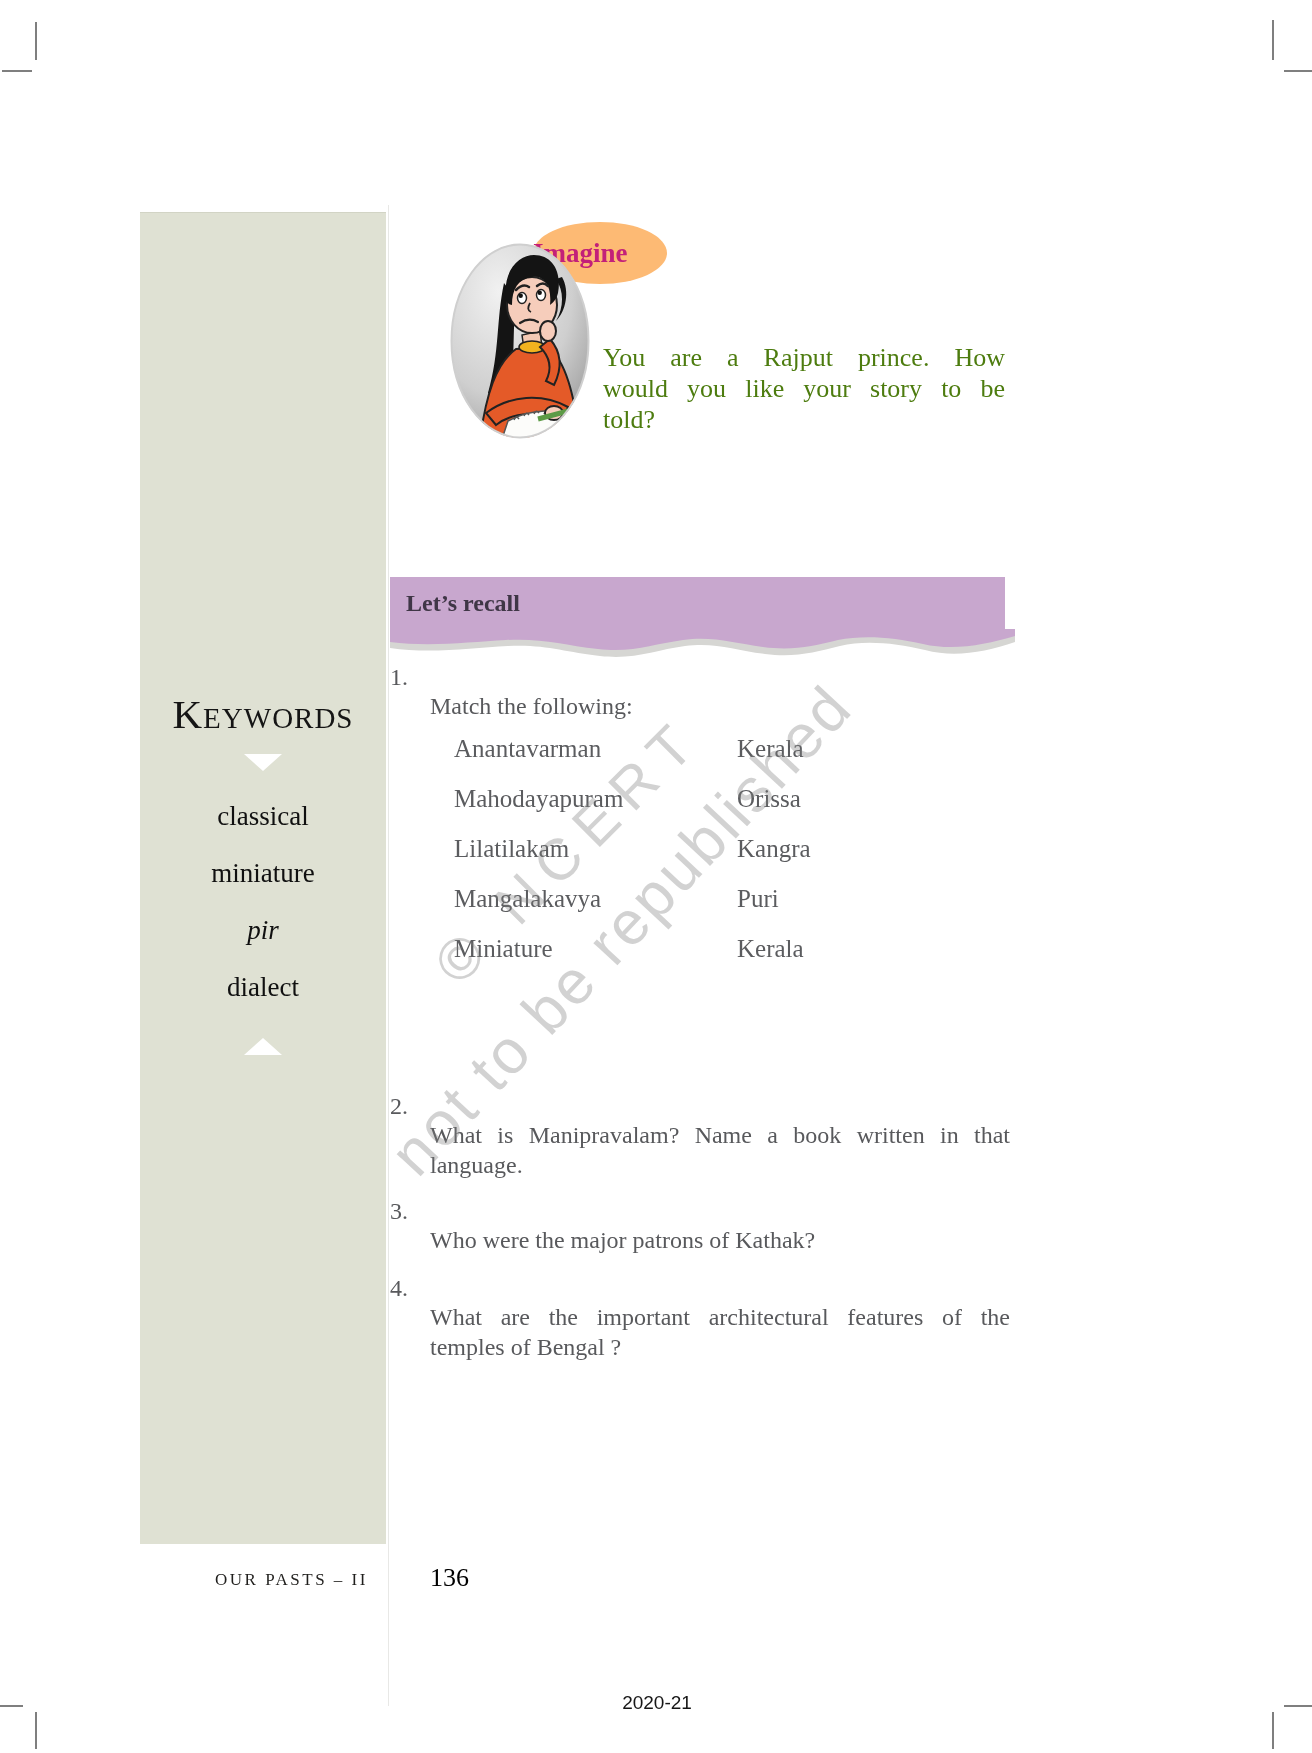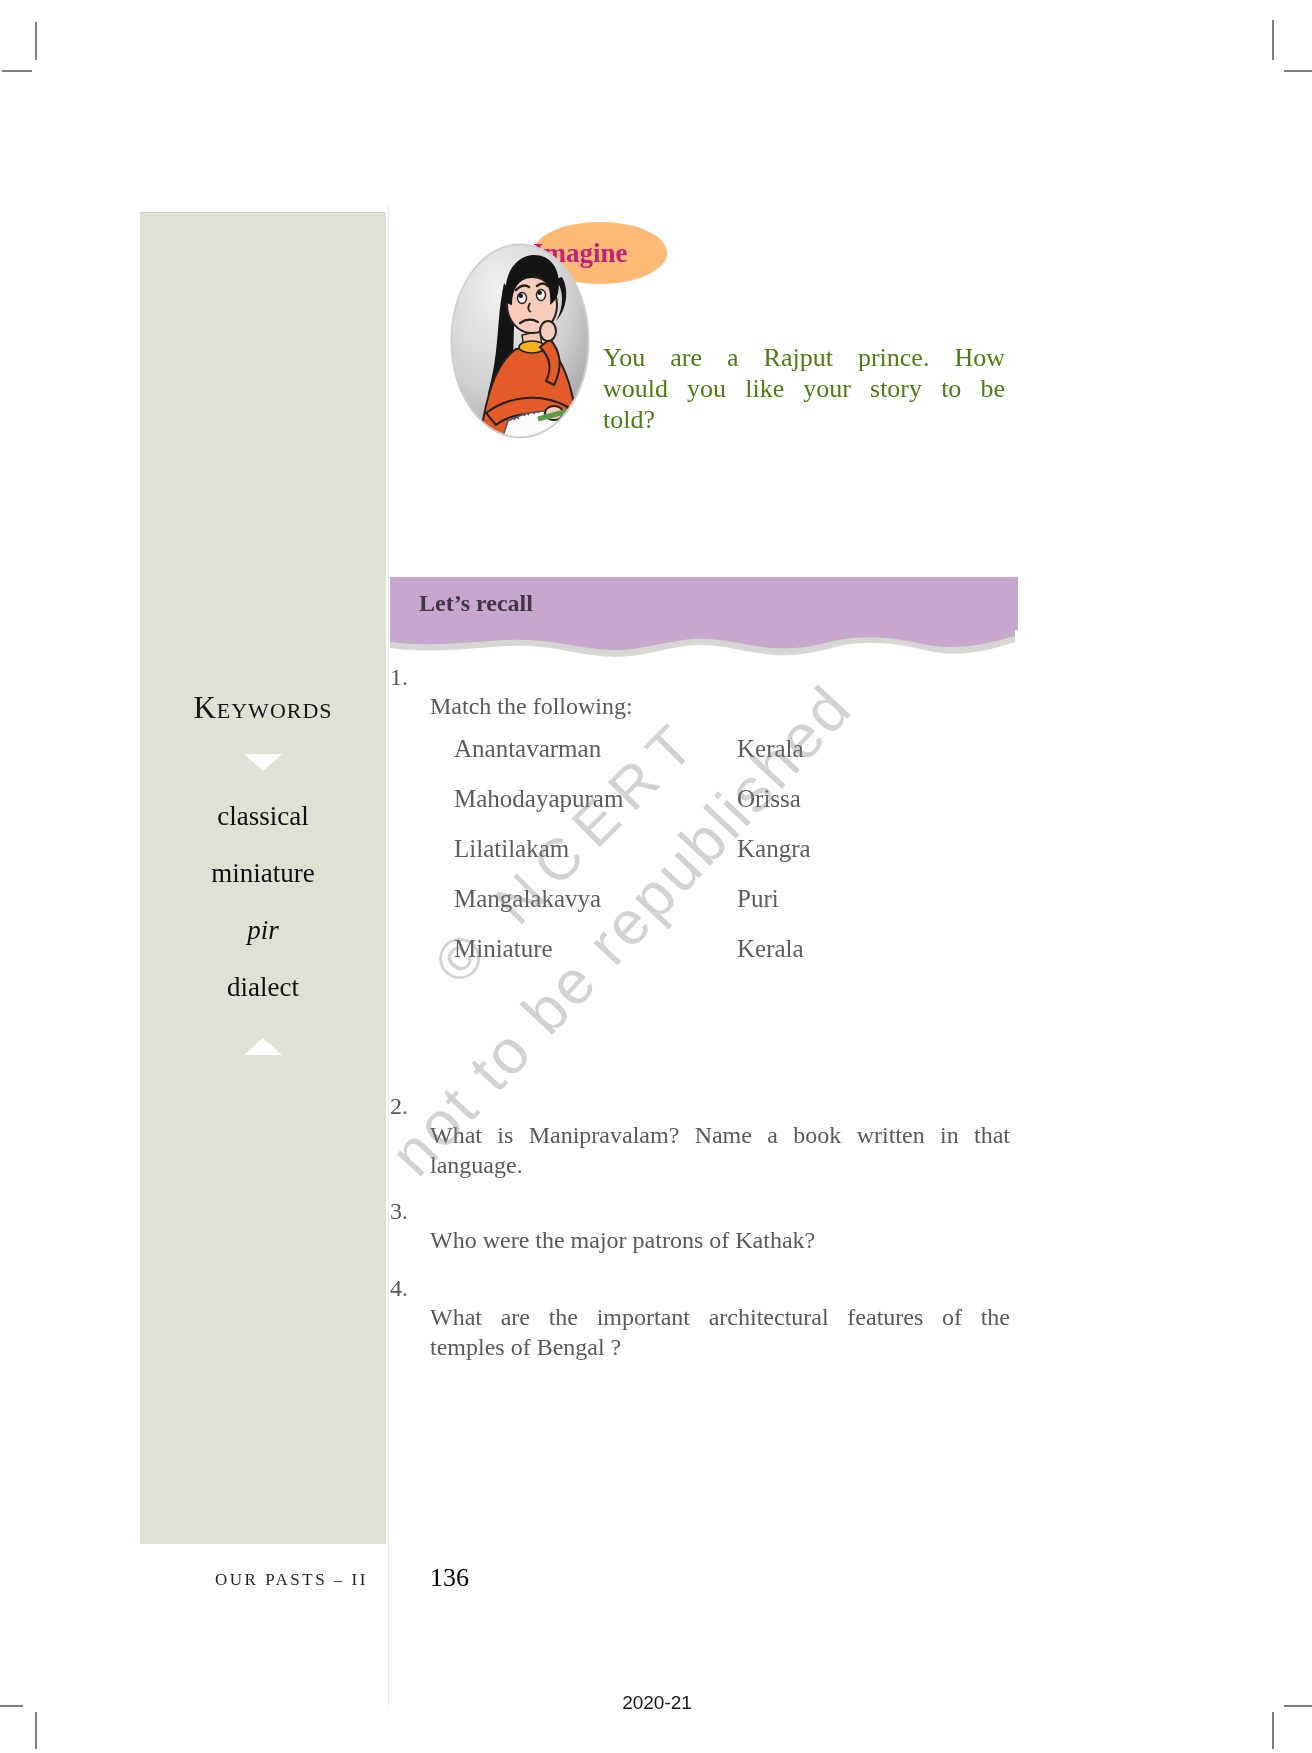--- a/index.html
+++ b/index.html
@@ -7,39 +7,39 @@
         font-family:"Liberation Serif", serif;}
 
   
   .crop{position:absolute;background:#7f7f7f;}
 
   
   .sidebar{position:absolute;left:140px;top:212px;width:246px;height:1331px;
            background:#dfe1d3;border-top:1px solid #d2d4c5;}
   .faintline{position:absolute;left:388px;top:205px;width:1px;height:1501px;background:rgba(110,110,100,0.16);}
   .kw-title{position:absolute;left:140px;top:690px;width:246px;text-align:center;
-            font-variant:small-caps;font-size:31px;letter-spacing:1px;color:#151515;}
+            font-variant:small-caps;font-size:41px;letter-spacing:1px;color:#151515;}
   .tri{position:absolute;width:0;height:0;border-left:19px solid transparent;border-right:19px solid transparent;}
   .tri-down{left:244px;top:754px;border-top:17px solid #ffffff;}
   .tri-up{left:244px;top:1038px;border-bottom:17px solid #ffffff;}
   .kw-list{position:absolute;left:140px;top:802px;width:246px;text-align:center;}
   .kw-item{height:28px;margin-bottom:29px;font-size:27px;color:#101010;line-height:28px;}
   .kw-item.it{font-style:italic;}
 
   
   .bubble{position:absolute;left:533px;top:222px;width:134px;height:62px;border-radius:50%;
           background:#fdba74;display:flex;align-items:center;}
   .bubble span{font-size:27px;font-weight:bold;color:#c32079;}
   .portrait{position:absolute;left:450px;top:243px;width:140px;height:196px;}
   .imagine-text{position:absolute;left:603px;top:342px;width:402px;
                 font-size:26px;line-height:31px;color:#4d7c0f;}
   .imagine-text .just{text-align:justify;text-align-last:justify;}
 
   
-  .banner{position:absolute;left:390px;top:577px;width:615px;height:53px;background:#c8a7ce;padding-left:13px;}
+  .banner{position:absolute;left:390px;top:577px;width:615px;height:53px;background:#c8a7ce;}
   .banner span{display:block;padding:13px 0 0 16px;font-size:24px;font-weight:bold;color:#3f3646;}
   .torn{position:absolute;left:390px;top:629px;width:625px;height:42px;}
 
   
   .q{position:absolute;left:390px;color:#58595c;font-size:24px;line-height:30px;}
   .q .num{position:absolute;left:0;top:0;width:40px;}
   .q .body{margin-left:40px;width:580px;margin-top:29px;}
   .q .jline{text-align:justify;text-align-last:justify;}
   .match{position:absolute;left:430px;top:736px;width:580px;margin-left:24px;}
   .match-row{display:grid;grid-template-columns:283px auto;height:26px;line-height:26px;

